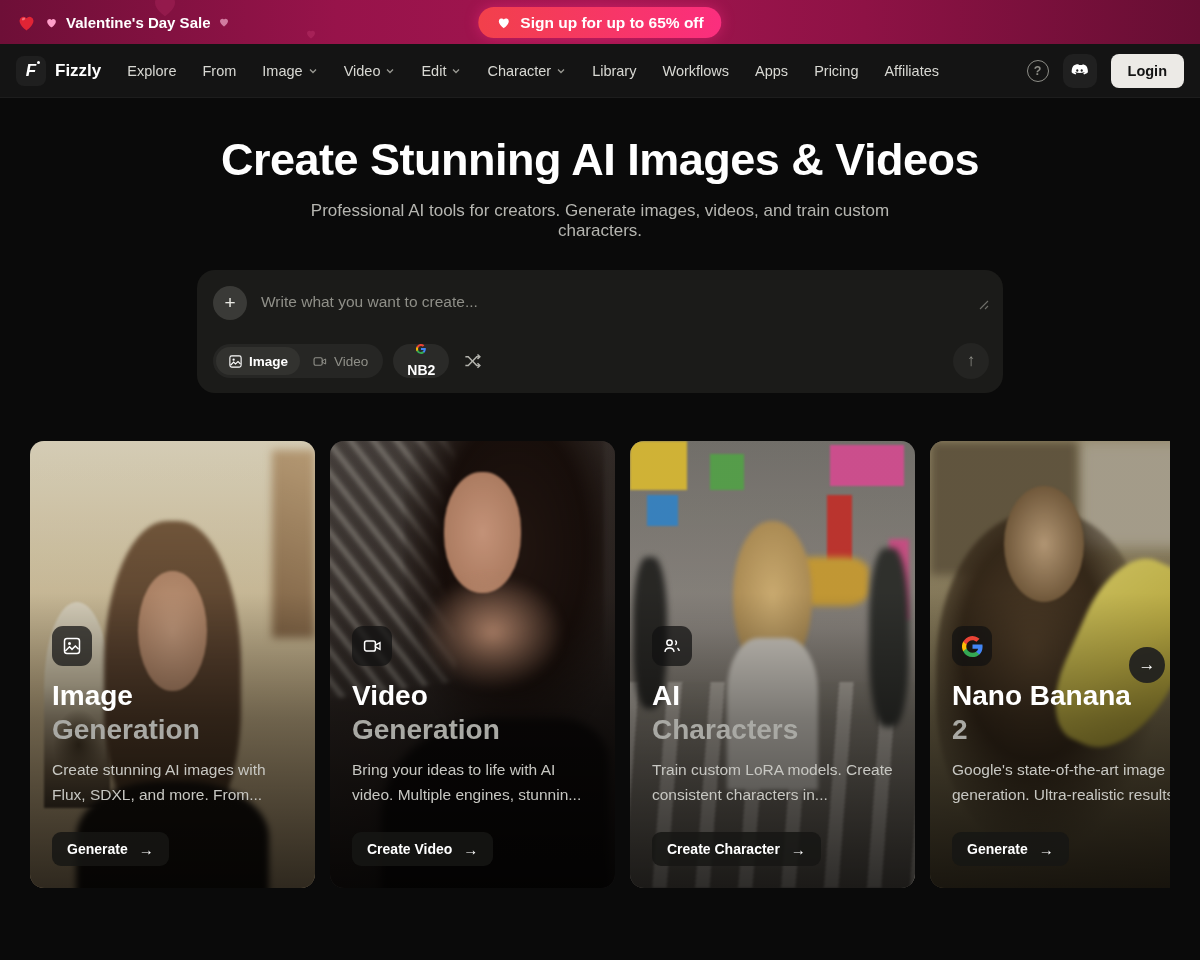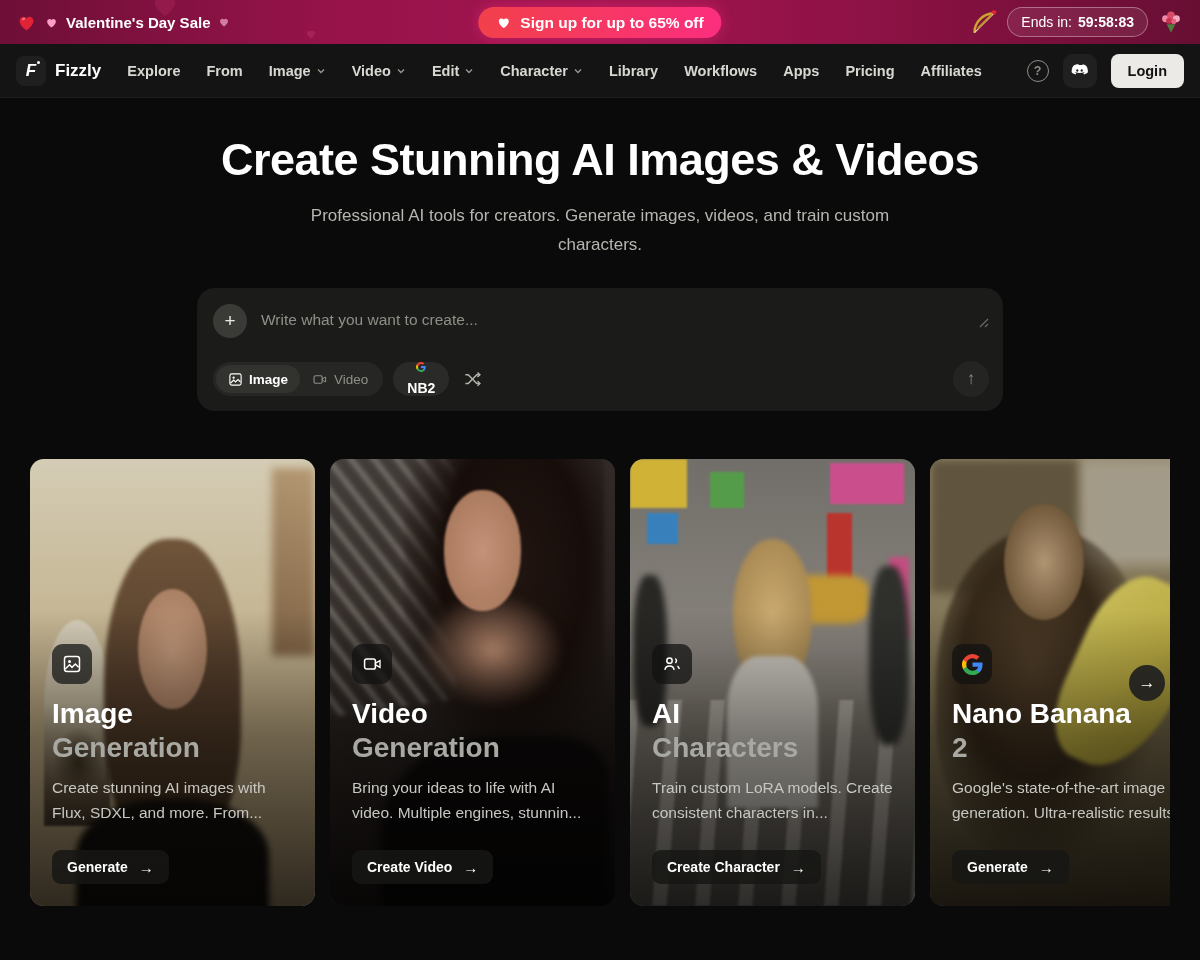--- a/index.html
+++ b/index.html
@@ -25,36 +25,36 @@
 
   
   .nav { height:54px; background:#141414; display:flex; align-items:center; padding:0 16px;
     border-bottom:1px solid #1d1d1d; }
   .brand { display:flex; align-items:center; gap:9px; margin-right:26px; cursor:pointer; }
   .logo-tile { position:relative; width:30px; height:30px; border-radius:8px; background:#1f1f1f;
     display:flex; align-items:center; justify-content:center; color:#fff; font-weight:700;
     font-style:italic; font-size:17px; }
   .logo-dot { position:absolute; top:5px; right:6px; width:3px; height:3px; border-radius:50%; background:#fff; }
   .brand-name { color:#fff; font-weight:700; font-size:17px; }
-  .nav-links { display:flex; align-items:center; gap:26px;font-weight:bold; }
+  .nav-links { display:flex; align-items:center; gap:26px; }
   .nav-link { display:flex; align-items:center; gap:5px; color:#d8d8d3; font-size:14.5px; cursor:pointer; }
   .nav-link svg { color:#9a9a94; }
   .nav-right { margin-left:auto; display:flex; align-items:center; gap:14px; }
   .help-btn { width:22px; height:22px; border-radius:50%; border:1.5px solid #8d8d87; color:#8d8d87;
     display:flex; align-items:center; justify-content:center; font-size:12.5px; font-weight:700; }
   .discord-btn { width:34px; height:34px; border-radius:10px; background:#202020;
     display:flex; align-items:center; justify-content:center; }
   .login-btn { background:#eceae6; color:#141414; font-weight:600; font-size:14.5px;
     border-radius:8px; padding:9px 17px; }
 
   
   .hero-title { margin:36px auto 0; text-align:center; color:#fff; font-size:45px; font-weight:800;
     letter-spacing:-.5px; }
   .hero-sub { max-width:625px; margin:15px auto 0; text-align:center; color:#b6b6b1;
-    font-size:17px; line-height:29px; }
+    font-size:17px; line-height:20px; }
 
   
   .composer { position:relative; width:806px; height:123px; margin:29px auto 0;
     background:#1b1b19; border-radius:18px; padding:16px; }
   .composer-top { display:flex; gap:14px; }
   .plus-btn { width:34px; height:34px; border-radius:50%; background:#3a3a37; color:#e9e9e4;
     font-size:19px; display:flex; align-items:center; justify-content:center; flex:none; }
   .prompt-input { flex:1; background:transparent; border:none; outline:none; resize:none;
     color:#ddd; font-size:15.5px; height:40px; padding-top:7px; font-family:"Liberation Sans",sans-serif; }
   .prompt-input::placeholder { color:#8f8f88; }
@@ -186,40 +186,20 @@
       </svg>
   </div>
 
   <button class="promo-cta">
     <svg width="15" height="15" viewBox="0 0 24 24">
         <path d="M12 21s-8-5.3-8-11a4.5 4.5 0 0 1 8-2.8A4.5 4.5 0 0 1 20 10c0 5.7-8 11-8 11z" fill="#fff"></path>
       </svg>
     <span>Sign up for up to 65% off</span>
   </button>
 
-  <div class="promo-right">
-    <svg width="27" height="27" viewBox="0 0 24 24">
-      <path d="M4 21 A17 17 0 0 1 21 4" stroke="#cfa430" stroke-width="2.2" fill="none"></path>
-      <path d="M4 21 L21 4" stroke="#efe0a8" stroke-width="1"></path>
-      <path d="M7 17 L19.5 4.5" stroke="#b98f26" stroke-width="1.6"></path>
-      <path d="M21 4.2s-2.1-1.5-2.1-3a1.2 1.2 0 0 1 2.1-.8 1.2 1.2 0 0 1 2.1.8c0 1.5-2.1 3-2.1 3z" fill="#e02435" transform="translate(0.4 1.2)"></path>
-    </svg>
-    <div class="countdown-pill">
-      <span>Ends in:</span>
-      <b>59:58:83</b>
-    </div>
-    <svg width="26" height="26" viewBox="0 0 24 24">
-      <path d="M8 14 L12 22 L16 14 Z" fill="#4c7d3c"></path>
-      <circle cx="7" cy="9" r="3.2" fill="#ef8aa6"></circle>
-      <circle cx="12" cy="6" r="3.6" fill="#d94b66"></circle>
-      <circle cx="17" cy="9" r="3.2" fill="#f4a9be"></circle>
-      <circle cx="10" cy="11" r="2.6" fill="#c7314e"></circle>
-      <circle cx="14.5" cy="11.5" r="2.4" fill="#e3637f"></circle>
-    </svg>
-  </div>
 </div>
 
 <header class="nav">
   <div class="brand">
     <div class="logo-tile">
       <span>F</span>
       <span class="logo-dot"></span>
     </div>
     <span class="brand-name">Fizzly</span>
   </div>

